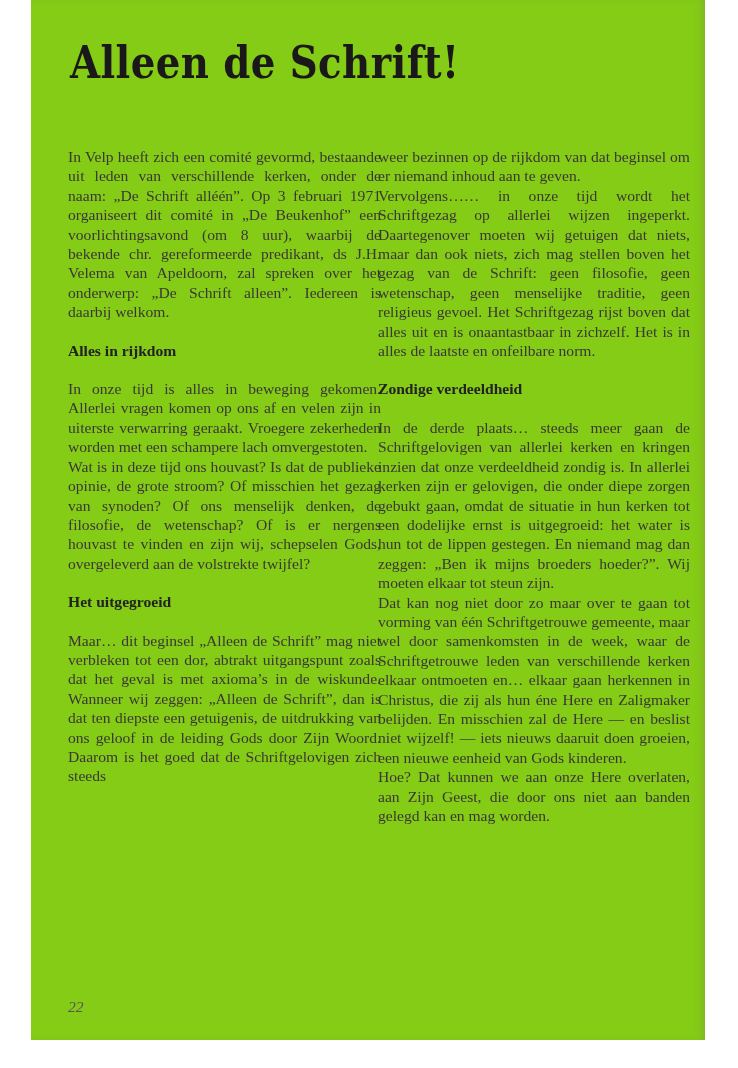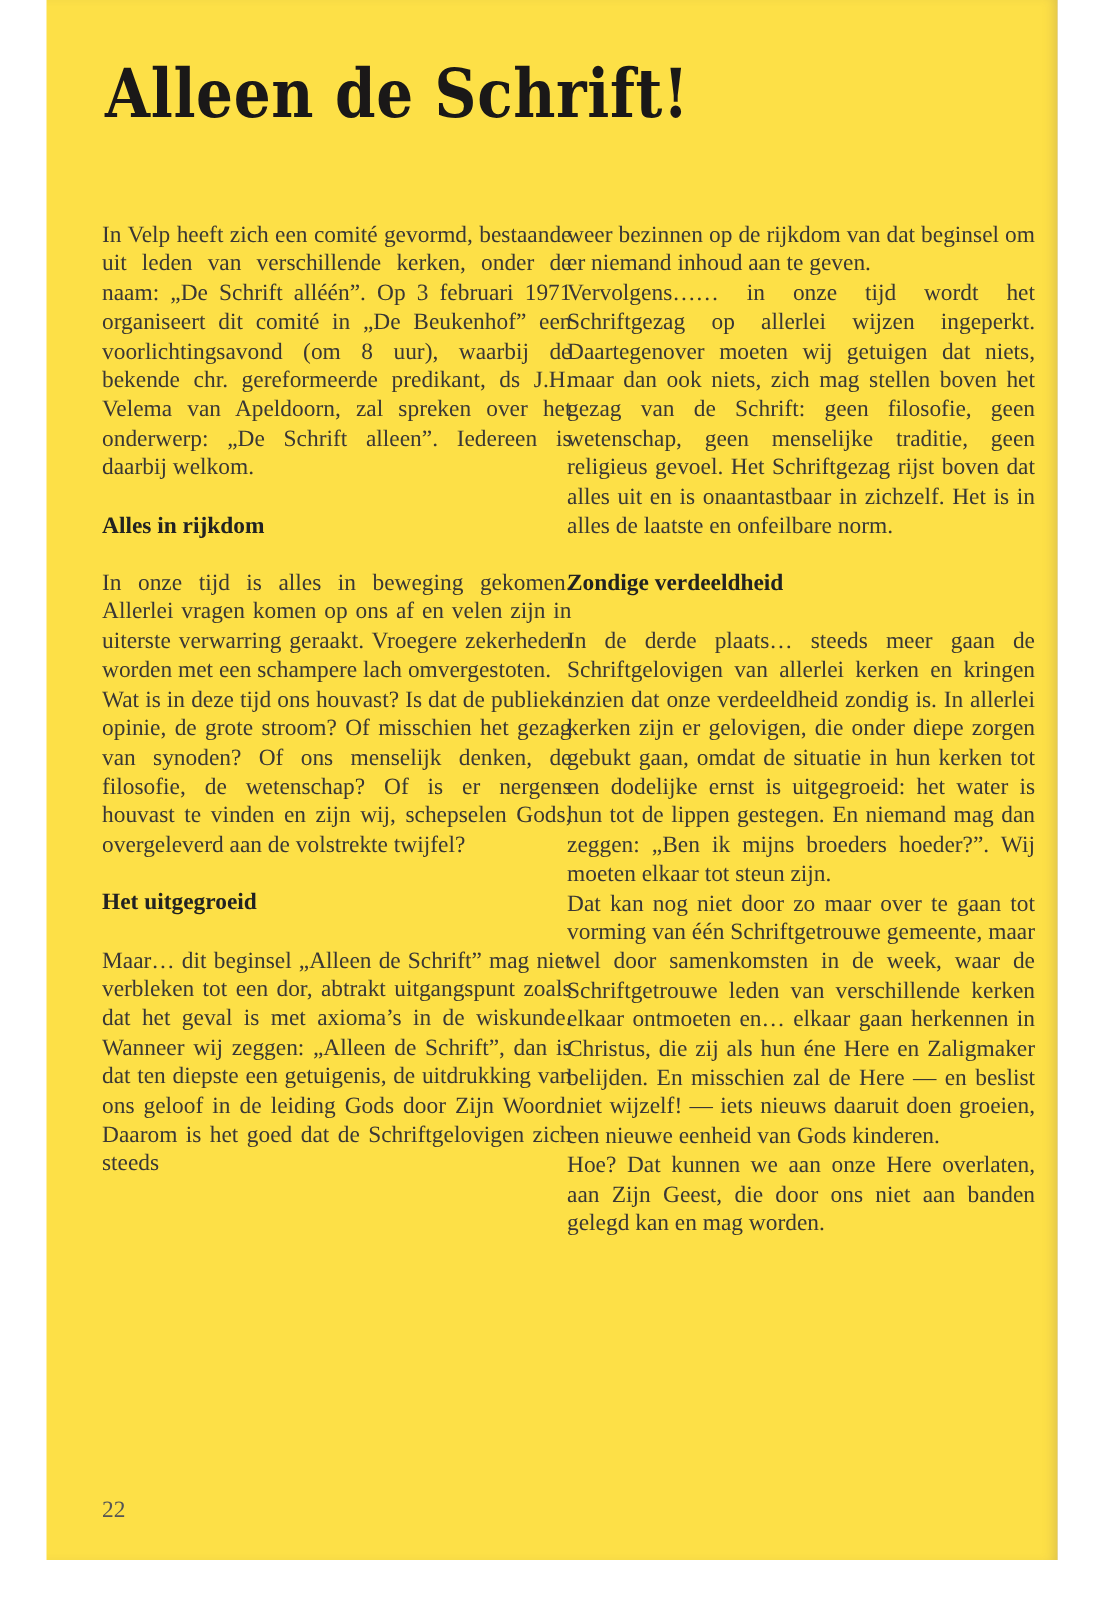--- a/index.html
+++ b/index.html
@@ -1,19 +1,19 @@
 <!DOCTYPE html>
 <html><head>
 <meta charset="utf-8">
 <style>
   html, body { margin:0; padding:0; }
   body { width:738px; height:1068px; background:#ffffff; position:relative; overflow:hidden; }
   .page {
     position:absolute; left:31px; top:0; width:674px; height:1040px;
-    background:#fde047;
+    background:#84cc16;
     box-shadow: inset -6px 0 8px -4px rgba(120,100,90,0.25);
   }
   .title {
     position:absolute; left:39px; top:40px; margin:0;
     font-family:"DejaVu Serif", serif; font-weight:bold;
     font-size:45px; letter-spacing:0.5px; color:#1a1818;
     transform: scaleX(0.86); transform-origin:left top;
     line-height:1;
   }
   .col {
@@ -26,21 +26,21 @@
   .col.right { left:347px; width:312px; }
   .col p { margin:0; }
   .col h2 {
     margin:0; font-family:"Liberation Serif", serif; font-weight:bold;
     font-size:15.6px; line-height:19.4px; color:#222;
   }
   .gap-before-h { height:19px; }
   .gap-after-h { height:19px; }
   .pagenum {
     position:absolute; left:37px; top:998px;
-    font-family:"Liberation Serif", serif; font-size:15.6px; color:#555;
+    font-family:"Liberation Serif", serif; font-size:15.6px; color:#555;font-style:italic;
   }
 </style>
 </head>
 <body>
 
 <div class="page">
   <h1 class="title">Alleen de Schrift!</h1>
 
   <div class="col left">
     <p>In Velp heeft zich een comité gevormd, bestaande uit leden van verschillende kerken, onder de naam: „De Schrift alléén”. Op 3 februari 1971 organiseert dit comité in „De Beukenhof” een voorlichtingsavond (om 8 uur), waarbij de bekende chr. gereformeerde predikant, ds J.H. Velema van Apeldoorn, zal spreken over het onderwerp: „De Schrift alleen”. Iedereen is daarbij welkom.</p>

